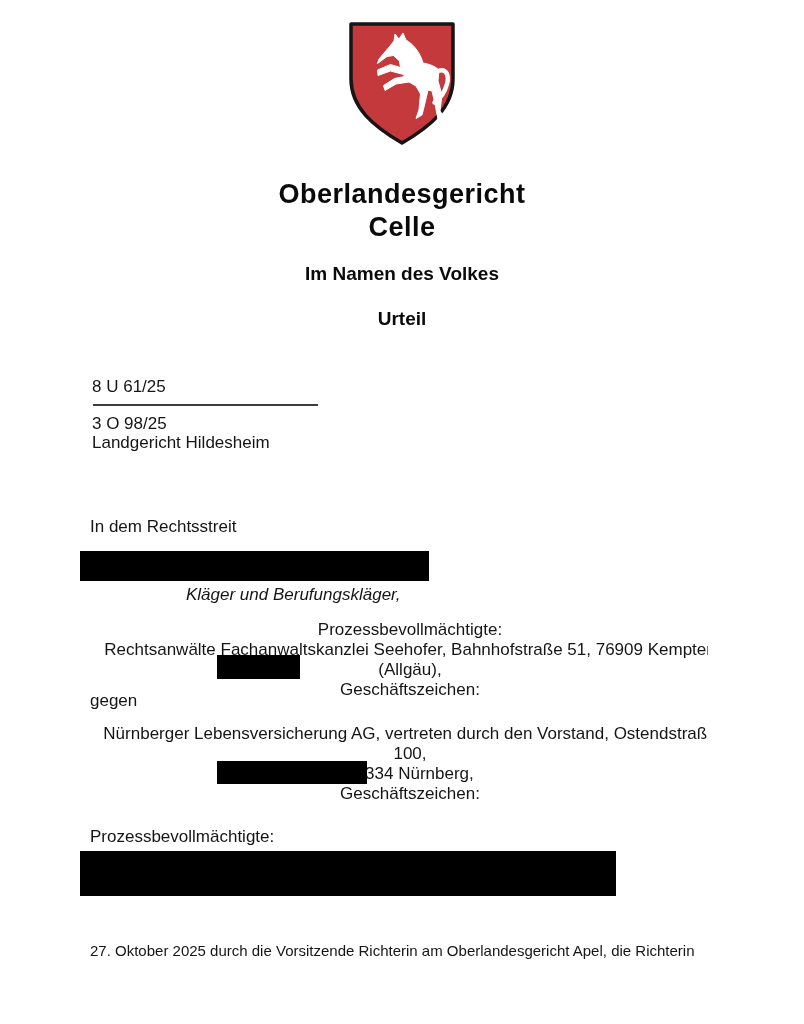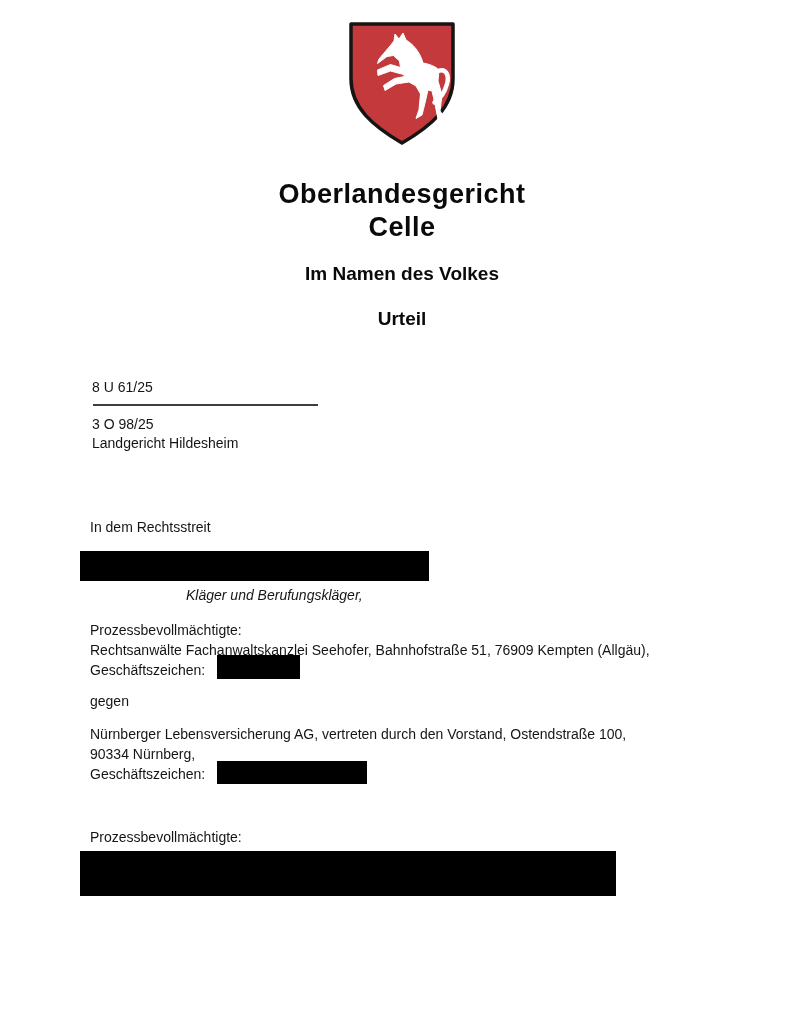--- a/index.html
+++ b/index.html
@@ -20,21 +20,21 @@
     line-height:33px;letter-spacing:0.5px;color:#0a0a0a;
   }
   .proclamation{
     left:0;top:263px;width:804px;
     text-align:center;font-size:19px;font-weight:bold;color:#0a0a0a;
   }
   .doc-type{
     left:0;top:308px;width:804px;
     text-align:center;font-size:19px;font-weight:bold;color:#0a0a0a;
   }
-  .body-text{font-size:14px;line-height:20px;color:#151515;}
+  .body-text{font-size:17px;line-height:20px;color:#151515;text-align:center;}
   .case-no-1{left:92px;top:377px;}
   .case-divider{left:93px;top:404px;width:225px;height:1.5px;background:#3d3d3d;}
   .case-no-2{left:92px;top:414px;}
   .origin-court{left:92px;top:433px;}
   .intro{left:90px;top:517px;}
   .redaction{background:#000000;}
   .red-plaintiff{left:80px;top:551px;width:349px;height:30px;}
   .role-plaintiff{left:186px;top:585px;font-style:italic;}
   .counsel1{left:90px;top:620px;width:640px;}
   .red-ref1{left:217px;top:655px;width:83px;height:24px;}
@@ -104,15 +104,16 @@
     <div>90334 Nürnberg,</div>
     <div>Geschäftszeichen:</div>
   </div>
   <div class="abs redaction red-ref2"></div>
 
 
   <div class="abs body-text counsel2-label">Prozessbevollmächtigte:</div>
   <div class="abs redaction red-counsel2"></div>
 
   <div class="abs closing">
+    <div>27. Oktober 2025 durch die Vorsitzende Richterin am Oberlandesgericht Apel, die Richterin</div>
   </div>
 
 </div>
 
 </body></html>

